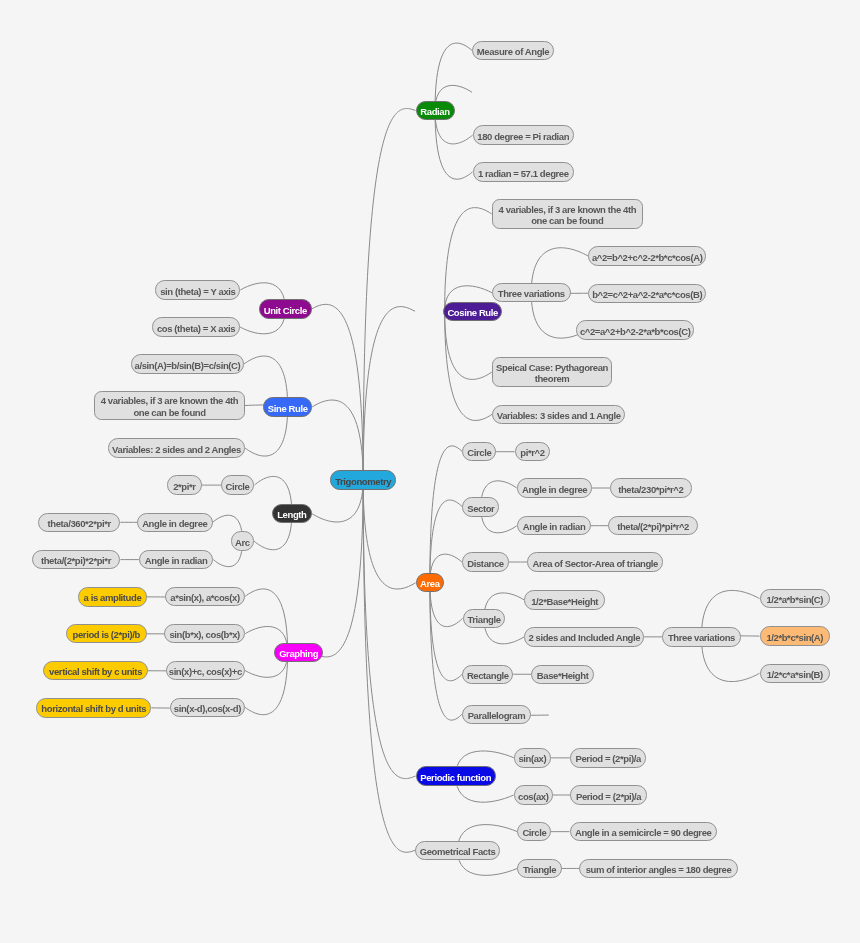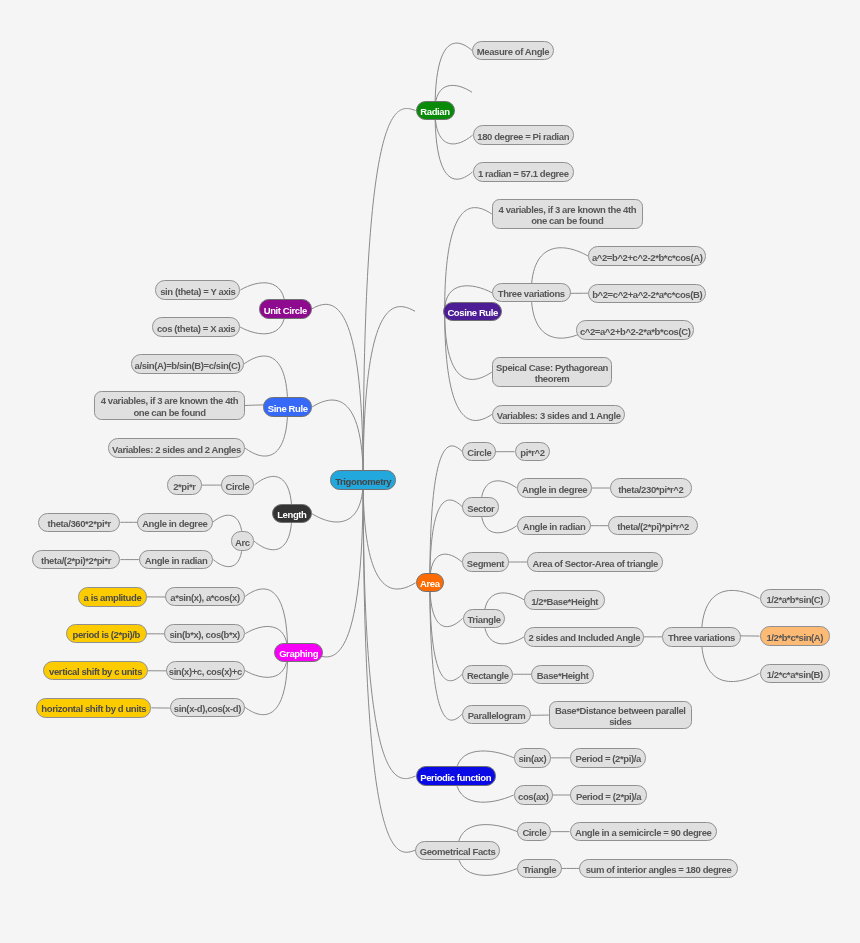--- a/index.html
+++ b/index.html
@@ -157,34 +157,32 @@
     <div class="node n-gray" style="left:169.9px;top:697.5px;width:75px;height:19.4px;border-radius:9.7px;background:#e0e0e0;border-color:#909090;color:#565656;">sin(x-d),cos(x-d)</div>
     <div class="node n-yellow" style="left:36.2px;top:698.15px;width:115.1px;height:19.4px;border-radius:9.7px;background:#fdcc00;border-color:#909090;color:#4a4a4a;">horizontal shift by d units</div>
     <div class="node n-orange" style="left:415.6px;top:573.05px;width:28.5px;height:19.4px;border-radius:9.7px;background:#ff6b00;border-color:#707070;color:#ffffff;">Area</div>
     <div class="node n-gray" style="left:462.4px;top:442.0px;width:33.8px;height:19.4px;border-radius:9.7px;background:#e0e0e0;border-color:#909090;color:#565656;">Circle</div>
     <div class="node n-gray" style="left:514.6px;top:442.0px;width:35.7px;height:19.4px;border-radius:9.7px;background:#e0e0e0;border-color:#909090;color:#565656;">pi*r^2</div>
     <div class="node n-gray" style="left:462.4px;top:497.2px;width:36.9px;height:19.4px;border-radius:9.7px;background:#e0e0e0;border-color:#909090;color:#565656;">Sector</div>
     <div class="node n-gray" style="left:516.8px;top:478.3px;width:75.6px;height:19.4px;border-radius:9.7px;background:#e0e0e0;border-color:#909090;color:#565656;">Angle in degree</div>
     <div class="node n-gray" style="left:610px;top:478.3px;width:81.5px;height:19.4px;border-radius:9.7px;background:#e0e0e0;border-color:#909090;color:#565656;">theta/230*pi*r^2</div>
     <div class="node n-gray" style="left:516.8px;top:516.0px;width:74.4px;height:19.4px;border-radius:9.7px;background:#e0e0e0;border-color:#909090;color:#565656;">Angle in radian</div>
     <div class="node n-gray" style="left:608.3px;top:516.0px;width:89.6px;height:19.4px;border-radius:9.7px;background:#e0e0e0;border-color:#909090;color:#565656;">theta/(2*pi)*pi*r^2</div>
-    <div class="node n-gray" style="left:461.9px;top:552.3px;width:47.2px;height:19.4px;border-radius:9.7px;background:#e0e0e0;border-color:#909090;color:#565656;">Segment</div>
+    <div class="node n-gray" style="left:461.9px;top:552.3px;width:47.2px;height:19.4px;border-radius:9.7px;background:#e0e0e0;border-color:#909090;color:#565656;">Distance</div>
     <div class="node n-gray" style="left:527.3px;top:552.3px;width:136px;height:19.4px;border-radius:9.7px;background:#e0e0e0;border-color:#909090;color:#565656;">Area of Sector-Area of triangle</div>
     <div class="node n-gray" style="left:462.6px;top:608.65px;width:42.9px;height:19.4px;border-radius:9.7px;background:#e0e0e0;border-color:#909090;color:#565656;">Triangle</div>
     <div class="node n-gray" style="left:524.1px;top:590.2px;width:81.1px;height:19.4px;border-radius:9.7px;background:#e0e0e0;border-color:#909090;color:#565656;">1/2*Base*Height</div>
     <div class="node n-gray" style="left:524.1px;top:627.15px;width:120.4px;height:19.4px;border-radius:9.7px;background:#e0e0e0;border-color:#909090;color:#565656;">2 sides and Included Angle</div>
     <div class="node n-gray" style="left:662.2px;top:627.15px;width:78.5px;height:19.4px;border-radius:9.7px;background:#e0e0e0;border-color:#909090;color:#565656;">Three variations</div>
     <div class="node n-gray" style="left:759.5px;top:588.9px;width:70.5px;height:19.4px;border-radius:9.7px;background:#e0e0e0;border-color:#909090;color:#565656;">1/2*a*b*sin(C)</div>
     <div class="node n-gray" style="left:759.5px;top:626.4px;width:70.5px;height:19.4px;border-radius:9.7px;background:#fdba74;border-color:#909090;color:#565656;">1/2*b*c*sin(A)</div>
     <div class="node n-gray" style="left:759.5px;top:663.6px;width:70.5px;height:19.4px;border-radius:9.7px;background:#e0e0e0;border-color:#909090;color:#565656;">1/2*c*a*sin(B)</div>
     <div class="node n-gray" style="left:462.2px;top:664.55px;width:51.2px;height:19.4px;border-radius:9.7px;background:#e0e0e0;border-color:#909090;color:#565656;">Rectangle</div>
     <div class="node n-gray" style="left:531.3px;top:664.55px;width:62.7px;height:19.4px;border-radius:9.7px;background:#e0e0e0;border-color:#909090;color:#565656;">Base*Height</div>
     <div class="node n-gray" style="left:461.9px;top:704.65px;width:69.2px;height:19.4px;border-radius:9.7px;background:#e0e0e0;border-color:#909090;color:#565656;">Parallelogram</div>
-    <div class="node n-gray" style="left:548.8px;top:700.8px;width:143.1px;height:28.5px;border-radius:7.5px;background:#e0e0e0;border-color:#909090;color:#565656;">Base*Distance between parallel
-sides</div>
     <div class="node n-pureblue" style="left:415.7px;top:766.3px;width:80px;height:19.4px;border-radius:9.7px;background:#0a0ae6;border-color:#707070;color:#ffffff;">Periodic function</div>
     <div class="node n-gray" style="left:514px;top:748.15px;width:36.6px;height:19.4px;border-radius:9.7px;background:#e0e0e0;border-color:#909090;color:#565656;">sin(ax)</div>
     <div class="node n-gray" style="left:569.9px;top:748.15px;width:76.6px;height:19.4px;border-radius:9.7px;background:#e0e0e0;border-color:#909090;color:#565656;">Period = (2*pi)/a</div>
     <div class="node n-gray" style="left:513.7px;top:785.3px;width:39.1px;height:19.4px;border-radius:9.7px;background:#e0e0e0;border-color:#909090;color:#565656;">cos(ax)</div>
     <div class="node n-gray" style="left:570.3px;top:785.3px;width:76.6px;height:19.4px;border-radius:9.7px;background:#e0e0e0;border-color:#909090;color:#565656;">Period = (2*pi)/a</div>
     <div class="node n-gray" style="left:415.2px;top:840.55px;width:84.7px;height:19.4px;border-radius:9.7px;background:#e0e0e0;border-color:#909090;color:#565656;">Geometrical Facts</div>
     <div class="node n-gray" style="left:517.3px;top:821.95px;width:34.2px;height:19.4px;border-radius:9.7px;background:#e0e0e0;border-color:#909090;color:#565656;">Circle</div>
     <div class="node n-gray" style="left:569.5px;top:821.95px;width:147.4px;height:19.4px;border-radius:9.7px;background:#e0e0e0;border-color:#909090;color:#565656;">Angle in a semicircle = 90 degree</div>
     <div class="node n-gray" style="left:517.3px;top:858.75px;width:44.5px;height:19.4px;border-radius:9.7px;background:#e0e0e0;border-color:#909090;color:#565656;">Triangle</div>
     <div class="node n-gray" style="left:579.4px;top:858.75px;width:158.3px;height:19.4px;border-radius:9.7px;background:#e0e0e0;border-color:#909090;color:#565656;">sum of interior angles = 180 degree</div>

